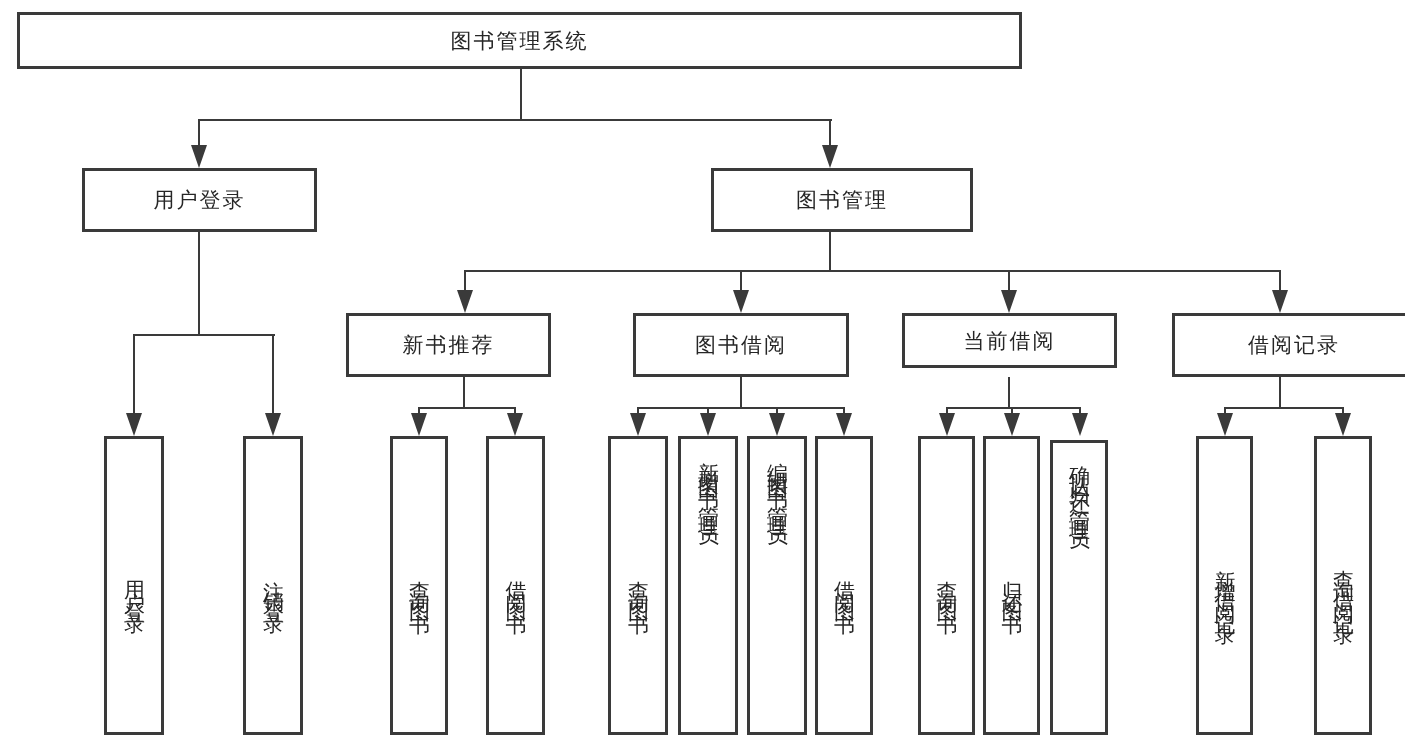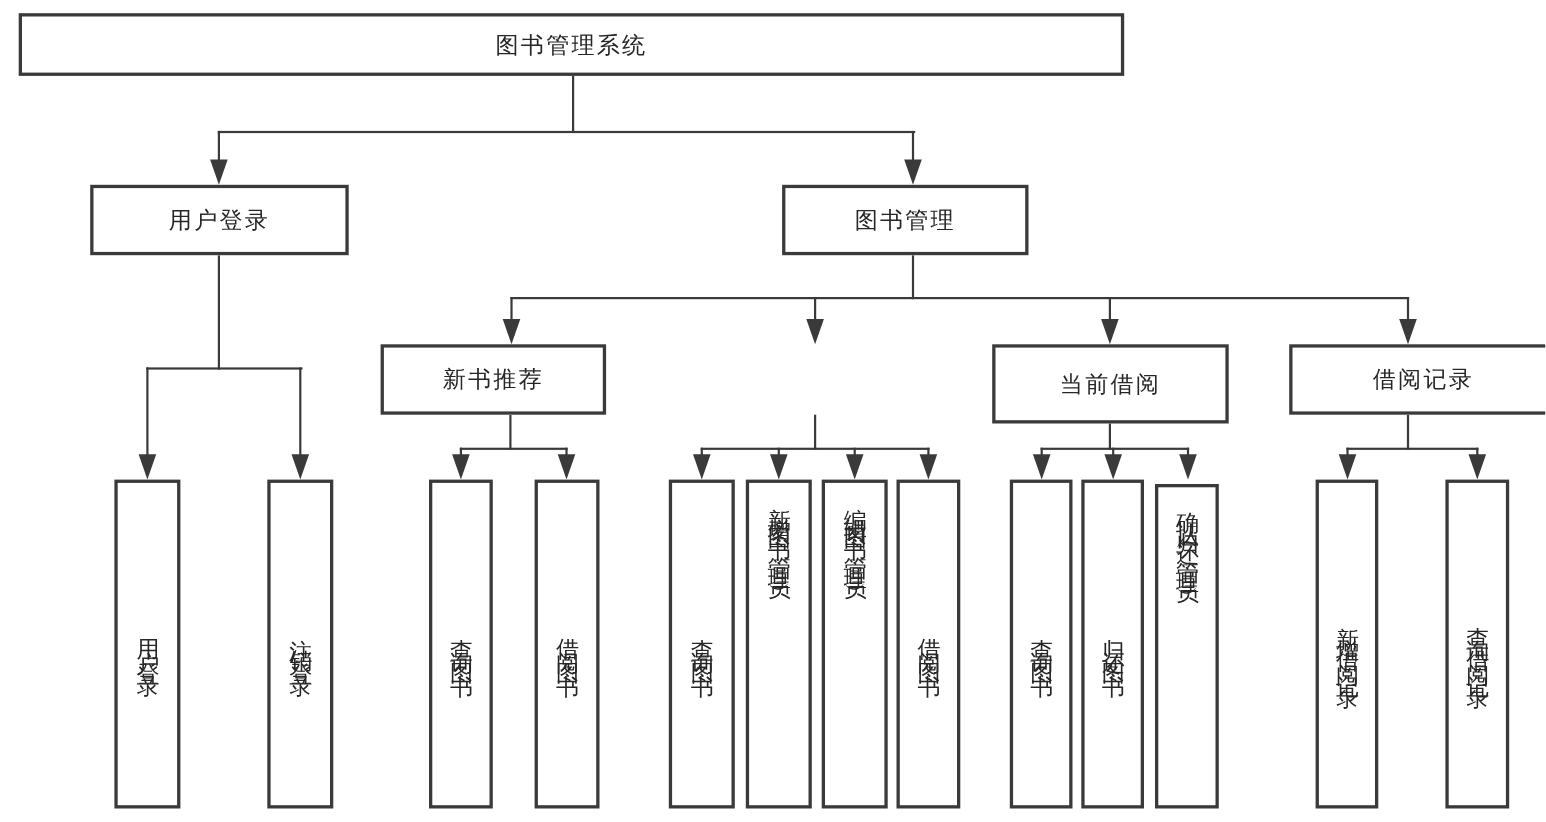--- a/index.html
+++ b/index.html
@@ -95,28 +95,31 @@
   <div class="line" style="left:1342px; top:407px; width:2px;   height:12px;"></div>
   <div class="arrow" style="left:1335px; top:413px;"></div>
 
   <div class="box hbox" style="left:17px; top:12px; width:1005px; height:57px;align-items:center;">
     <span>图书管理系统</span>
   </div>
 
   <div class="box hbox" style="left:82px; top:168px; width:235px; height:64px;">
     <span>用户登录</span>
   </div>
-  <div class="box hbox" style="left:711px; top:168px; width:224px; height:64px;">
+  <div class="box hbox" style="left:711px; top:168px; width:262px; height:64px;">
     <span>图书管理</span>
   </div>
 
   <div class="box hbox" style="left:346px; top:313px; width:205px; height:64px;">
     <span>新书推荐</span>
   </div>
-  <div class="box hbox" style="left:902px; top:313px; width:215px; height:72px;">
+  <div class="box hbox" style="left:633px; top:313px; width:216px; height:64px;">
+    <span>图书借阅</span>
+  </div>
+  <div class="box hbox" style="left:902px; top:313px; width:215px; height:55px;">
     <span>当前借阅</span>
   </div>
   <div class="box hbox" style="left:1172px; top:313px; width:244px; height:64px;">
     <span>借阅记录</span>
   </div>
 
   <div class="box vbox" style="left:104px; top:436px; width:60px; height:299px;">
     <span class="vtext">用户登录</span>
   </div>
   <div class="box vbox" style="left:243px; top:436px; width:60px; height:299px;">

